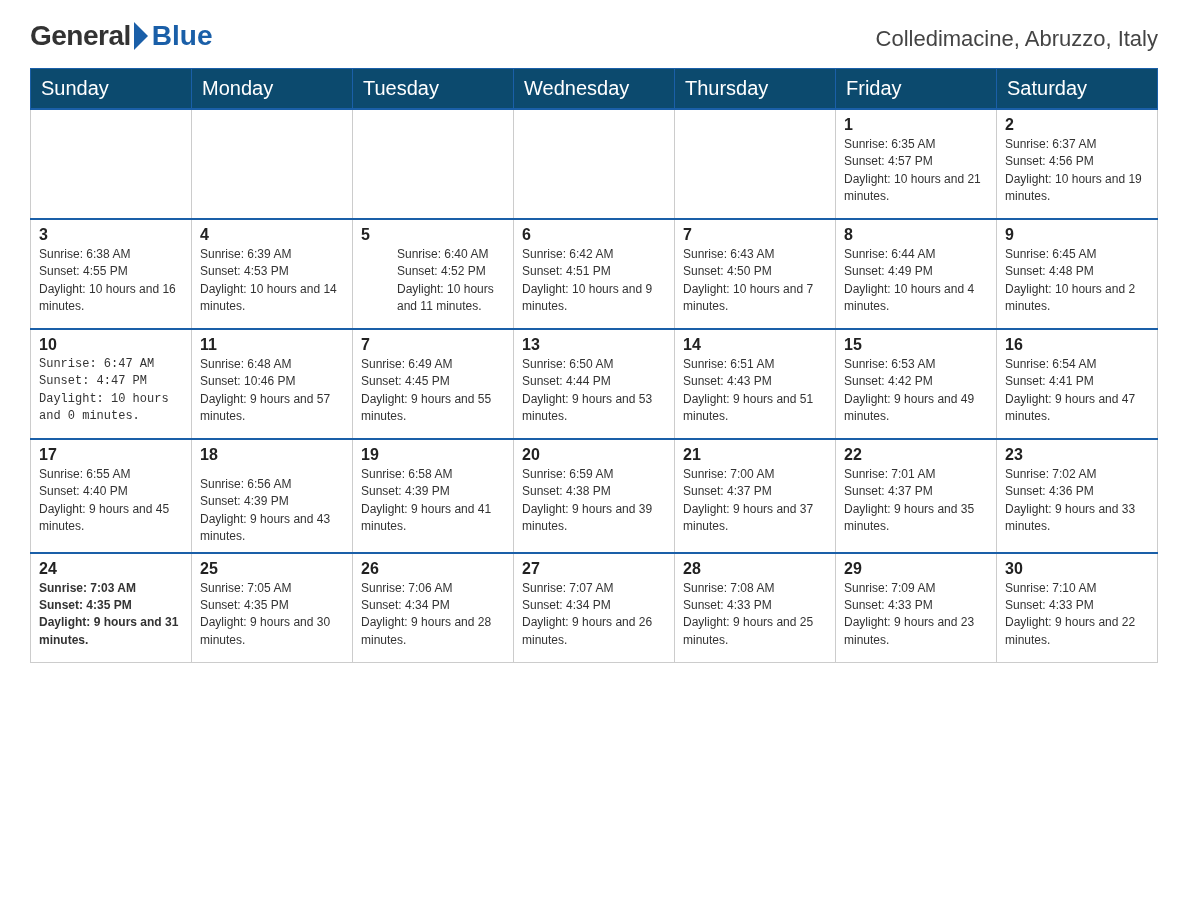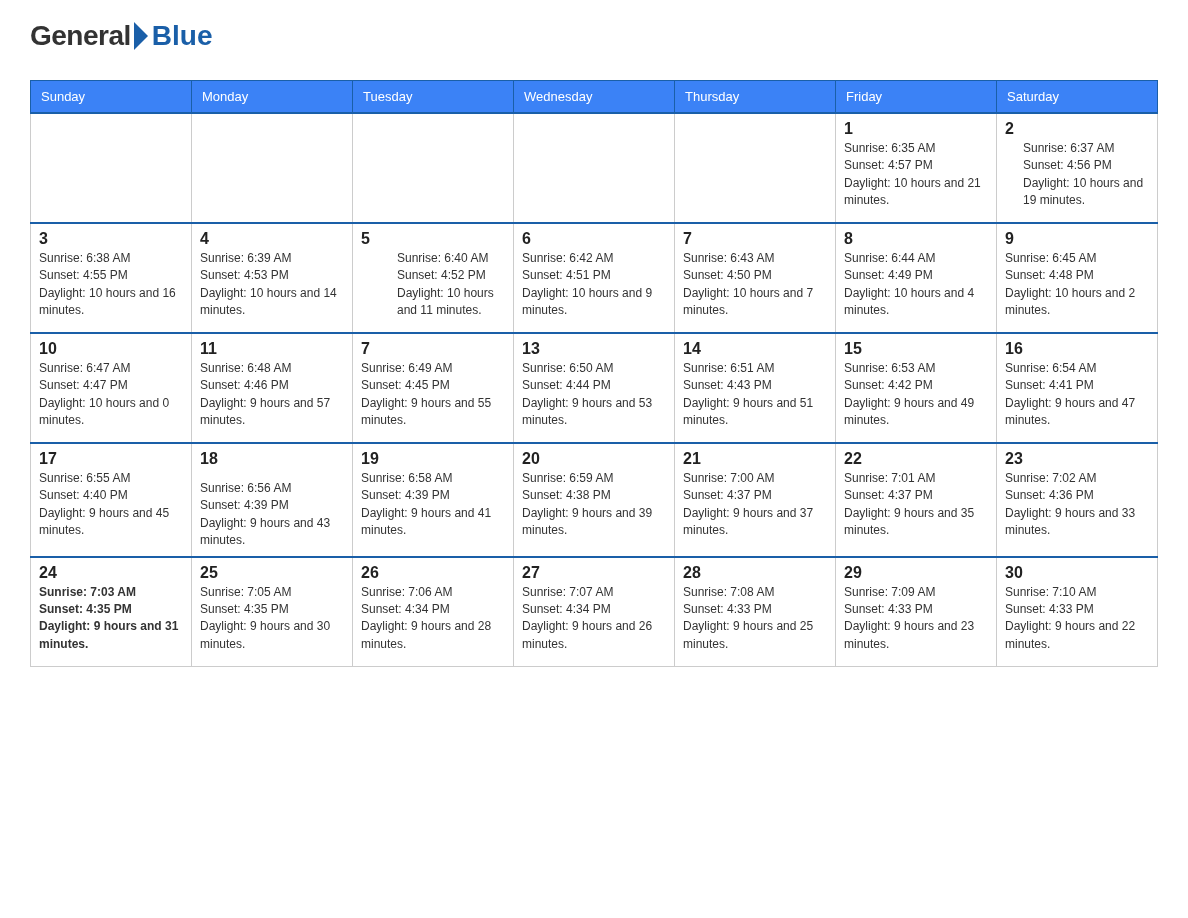--- a/index.html
+++ b/index.html
@@ -7,21 +7,21 @@
       font-family: Arial, sans-serif;
       background: #fff;
       padding: 20px 30px;
       width: 1188px;
       min-height: 918px;
     }
     .header {
       display: flex;
       justify-content: space-between;
       align-items: flex-end;
-      margin-bottom: 28px;
+      margin-bottom: 16px;
     }
     .logo {
       display: flex;
       flex-direction: column;
       align-items: flex-start;
     }
     .logo-top {
       display: flex;
       align-items: center;
     }
@@ -58,25 +58,25 @@
       font-size: 22px;
       color: #444;
       margin-top: 4px;
     }
     .calendar {
       width: 100%;
       border-collapse: collapse;
       border: 1px solid #bbb;
     }
     .calendar th {
-      background-color: #3b82f6;
+      background-color: #0c4a6e;
       color: #fff;
       text-align: left;
       padding: 8px 10px;
-      font-size: 13px;
+      font-size: 20px;
       font-weight: normal;
       border: 1px solid #1a5fa8;
     }
     .calendar td {
       vertical-align: top;
       border: 1px solid #ccc;
       padding: 6px 8px;
       width: calc(100% / 7);
       height: 110px;
     }
@@ -104,20 +104,21 @@
 
 <div class="header">
   <div class="logo">
     <div class="logo-top">
       <span class="logo-general">General</span>
       <div class="logo-triangle"></div>
       <span class="logo-blue">Blue</span>
     </div>
   </div>
   <div class="title-section">
+    <div class="location-title">Colledimacine, Abruzzo, Italy</div>
   </div>
 </div>
 
 <table class="calendar">
   <thead>
     <tr>
     <th>Sunday</th>
         <th>Monday</th>
         <th>Tuesday</th>
         <th>Wednesday</th>
@@ -134,21 +135,21 @@
         <td class="empty-cell"></td>
         <td class="empty-cell"></td>
         <td>
           <span class="day-number">1</span>
           <div class="day-info" style="white-space: pre-line;">Sunrise: 6:35 AM
 Sunset: 4:57 PM
 Daylight: 10 hours and 21 minutes.</div>
         </td>
         <td>
           <span class="day-number">2</span>
-          <div class="day-info" style="white-space: pre-line; margin-left: 18px;">Sunrise: 6:37 AM
+          <div class="day-info" style="white-space: pre-line;">Sunrise: 6:37 AM
 Sunset: 4:56 PM
 Daylight: 10 hours and 19 minutes.</div>
         </td>
       </tr>
       <tr class="week-row">
         <td>
           <span class="day-number">3</span>
           <div class="day-info" style="white-space: pre-line;">Sunrise: 6:38 AM
 Sunset: 4:55 PM
 Daylight: 10 hours and 16 minutes.</div>
@@ -186,28 +187,28 @@
         <td>
           <span class="day-number">9</span>
           <div class="day-info" style="white-space: pre-line;">Sunrise: 6:45 AM
 Sunset: 4:48 PM
 Daylight: 10 hours and 2 minutes.</div>
         </td>
       </tr>
       <tr class="week-row">
         <td>
           <span class="day-number">10</span>
-          <div class="day-info" style="white-space: pre-line;">Sunrise: 6:47 AM
+          <div class="day-info" style="white-space: pre-line; font-family: Liberation Mono, monospace;">Sunrise: 6:47 AM
 Sunset: 4:47 PM
 Daylight: 10 hours and 0 minutes.</div>
         </td>
         <td>
           <span class="day-number">11</span>
           <div class="day-info" style="white-space: pre-line;">Sunrise: 6:48 AM
-Sunset: 4:46 PM
+Sunset: 10:46 PM
 Daylight: 9 hours and 57 minutes.</div>
         </td>
         <td>
           <span class="day-number">7</span>
           <div class="day-info" style="white-space: pre-line;">Sunrise: 6:49 AM
 Sunset: 4:45 PM
 Daylight: 9 hours and 55 minutes.</div>
         </td>
         <td>
           <span class="day-number">13</span>

